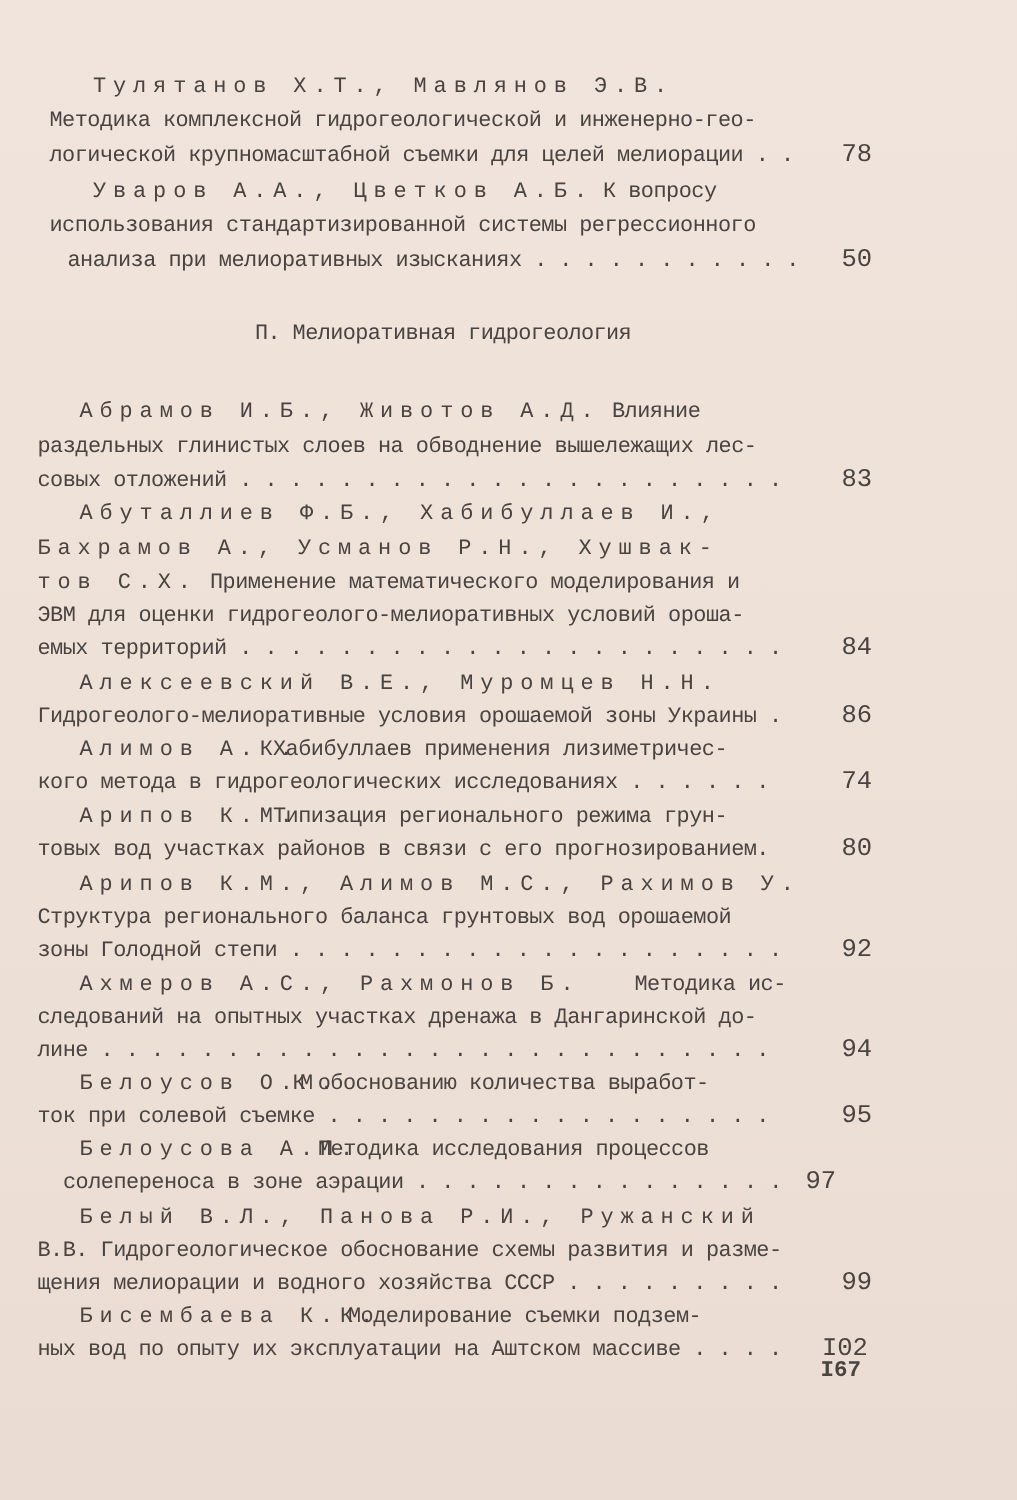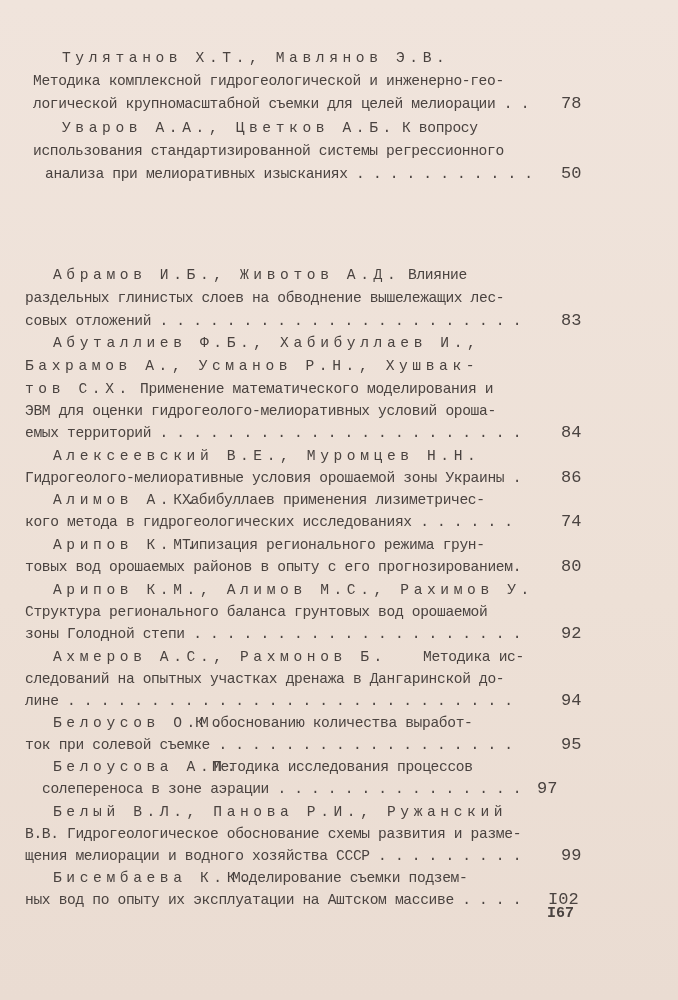--- a/index.html
+++ b/index.html
@@ -31,20 +31,21 @@
   </div>
 
   <div>
     <div class="line sp" style="left:62px;top:118px">Уваров А.А., Цветков А.Б.</div>
     <div class="line" style="left:402px;top:118px">К вопросу</div>
     <div class="line" style="left:33px;top:141px">использования стандартизированной системы регрессионного</div>
     <div class="line" style="left:45px;top:164px">анализа при мелиоративных изысканиях . . . . . . . . . . .</div>
     <div class="num" style="left:561px;top:164px">50</div>
   </div>
 
+  <div class="heading" style="left:170px">П. Мелиоративная гидрогеология</div>
 
   <div>
     <div class="line sp" style="left:53px;top:265px">Абрамов И.Б., Животов А.Д.</div>
     <div class="line" style="left:408px;top:265px">Влияние</div>
     <div class="line" style="left:25px;top:288px">раздельных глинистых слоев на обводнение вышележащих лес-</div>
     <div class="line" style="left:25px;top:311px">совых отложений . . . . . . . . . . . . . . . . . . . . . .</div>
     <div class="num" style="left:561px;top:311px">83</div>
   </div>
 
   <div>
@@ -66,21 +67,21 @@
   <div>
     <div class="line sp" style="left:53px;top:490px">Алимов А.К.</div>
     <div class="line" style="left:182px;top:490px">Хабибуллаев применения лизиметричес-</div>
     <div class="line" style="left:25px;top:512px">кого метода в гидрогеологических исследованиях . . . . . .</div>
     <div class="num" style="left:561px;top:512px">74</div>
   </div>
 
   <div>
     <div class="line sp" style="left:53px;top:535px">Арипов К.М.</div>
     <div class="line" style="left:182px;top:535px">Типизация регионального режима грун-</div>
-    <div class="line" style="left:25px;top:557px">товых вод орошаемых районов в опыту с его прогнозированием.</div>
+    <div class="line" style="left:25px;top:557px">товых вод участках районов в связи с его прогнозированием.</div>
     <div class="num" style="left:561px;top:557px">80</div>
   </div>
 
   <div>
     <div class="line sp" style="left:53px;top:580px">Арипов К.М., Алимов М.С., Рахимов У.</div>
     <div class="line" style="left:25px;top:602px">Структура регионального баланса грунтовых вод орошаемой</div>
     <div class="line" style="left:25px;top:624px">зоны Голодной степи . . . . . . . . . . . . . . . . . . . .</div>
     <div class="num" style="left:561px;top:624px">92</div>
   </div>
 

